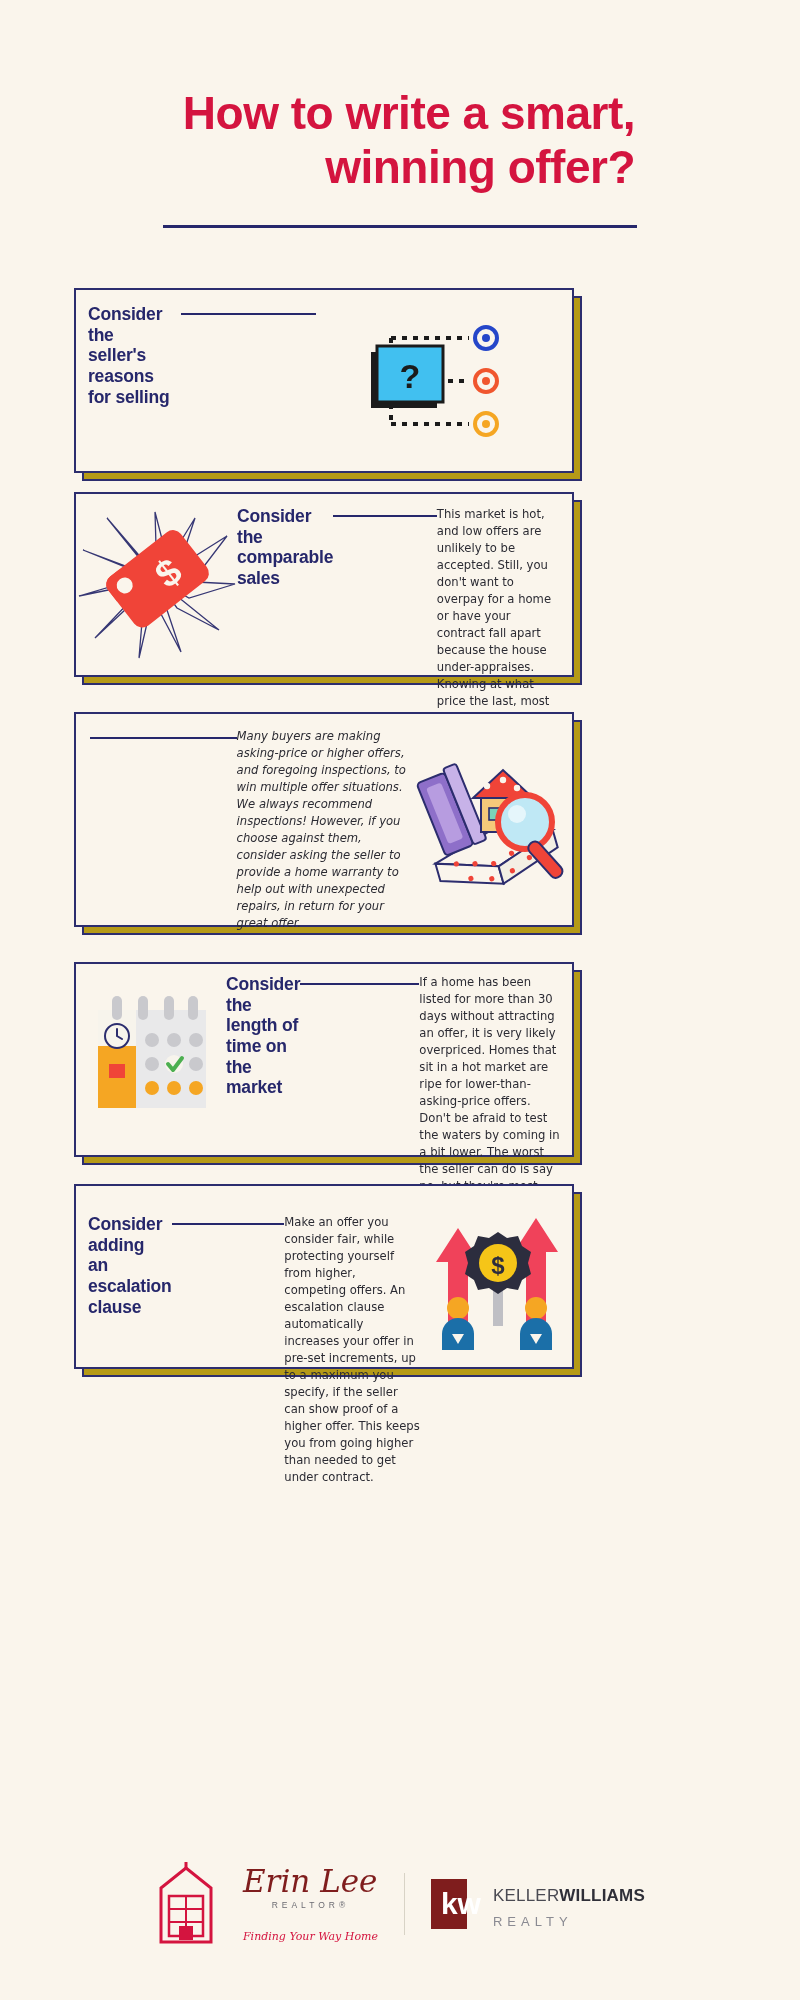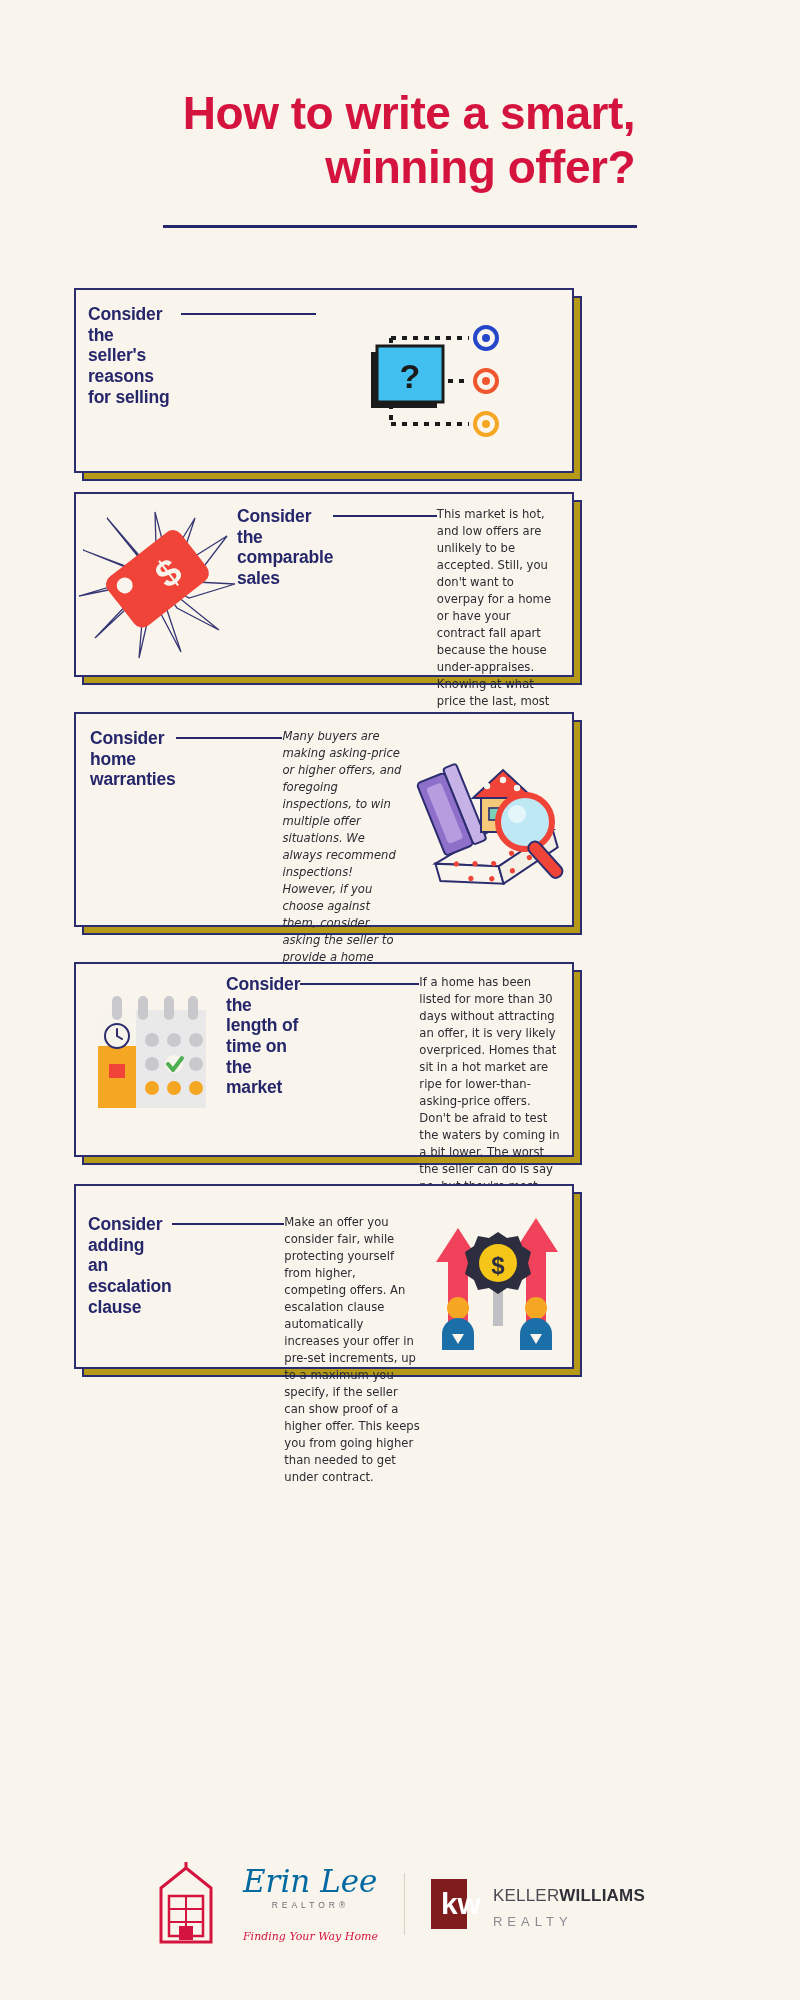--- a/index.html
+++ b/index.html
@@ -60,21 +60,21 @@
     line-height: 1.47;
     font-family: "DejaVu Sans", sans-serif;
   }
 
   
   .footer {
     position: absolute; left: 0; top: 1860px; width: 800px;
     display: flex; align-items: center; justify-content: center; gap: 26px;
   }
   .erin-script {
-    color: #0369a1; font-family: "DejaVu Serif", serif;
+    color: #7f1d1d; font-family: "DejaVu Serif", serif;
     font-size: 31px; font-style: italic; line-height: 1;
   }
   .erin-realtor {
     color: #6b6b72; font-size: 8.5px; letter-spacing: 4px;
     text-align: center; margin-top: 3px;
   }
   .erin-tag {
     color: #d4143f; font-family: "DejaVu Serif", serif;
     font-style: italic; font-size: 11px; text-align: center; margin-top: 20px;
   }
@@ -172,22 +172,20 @@
         <div class="c-rule" style="width:278px;"></div>
         <div class="c-body" style="width:325px;">This market is hot, and low offers are unlikely to be accepted. Still, you don't want to overpay for a home or have your contract fall apart because the house under-appraises. Knowing at what price the last, most similar home sold, can help you come up with a great, and reasonable offer that will go thru to settlement.</div>
       </div>
     </div>
   </div>
 
   <div class="card-shadow" style="left:82px; top:720px; width:500px; height:215px;"></div>
   <div class="card" style="left:74px; top:712px; width:500px; height:215px;">
     <div class="card-inner">
       <div class="txt-col" style="width:330px; padding:14px 0 0 14px;">
-        <div class="c-head">Consider home
-warranties</div>
         <div class="c-rule" style="width:270px;"></div>
         <div class="c-body" style="width:312px;font-style:italic;"> Many buyers are making asking-price or higher offers, and foregoing inspections, to win multiple offer situations. We always recommend inspections! However, if you choose against them, consider asking the seller to provide a home warranty to help out with unexpected repairs, in return for your great offer.</div>
       </div>
       <div class="art-col" style="width:170px;">
         <svg width="165" height="160" viewBox="0 0 165 160">
 
           <g transform="rotate(-16 82 100)">
             <path d="M24 108 L84 92 L146 108 L84 128 Z" fill="#faf5ec" stroke="#2c2d6e" stroke-width="2"></path>
             <path d="M24 108 L24 126 L84 146 L84 128 Z" fill="#faf5ec" stroke="#2c2d6e" stroke-width="2"></path>
             <path d="M146 108 L146 126 L84 146 L84 128 Z" fill="#f3efe4" stroke="#2c2d6e" stroke-width="2"></path>

